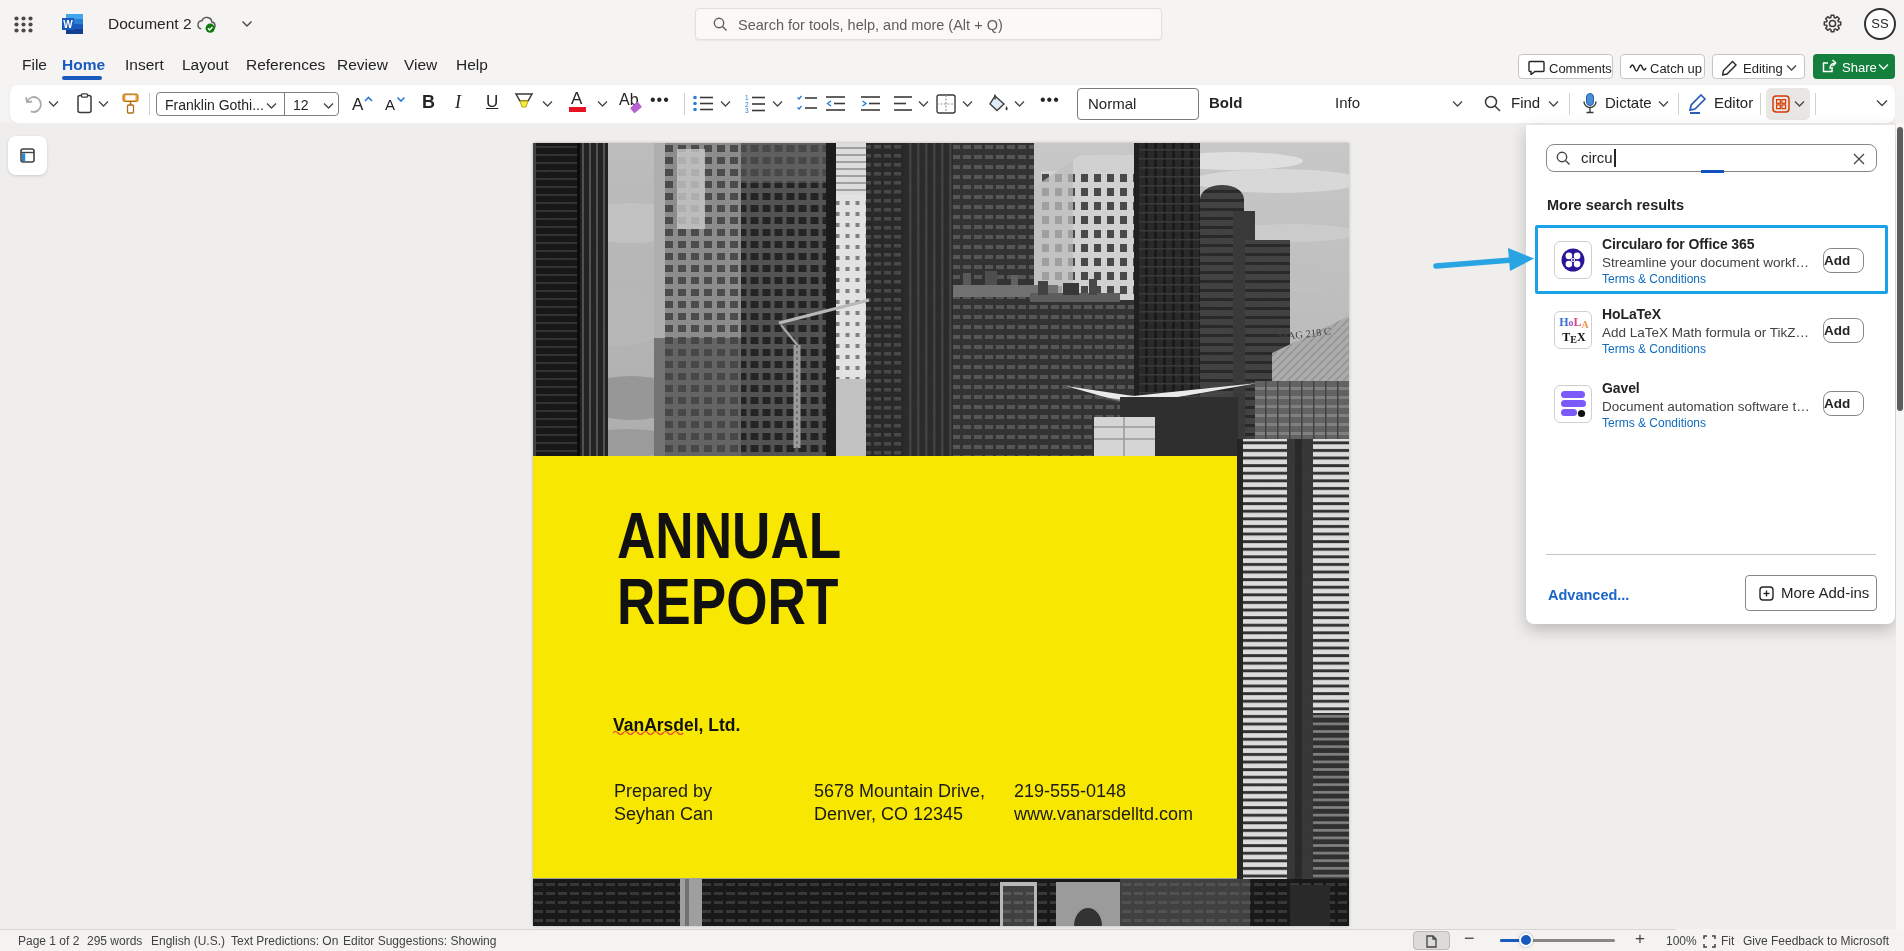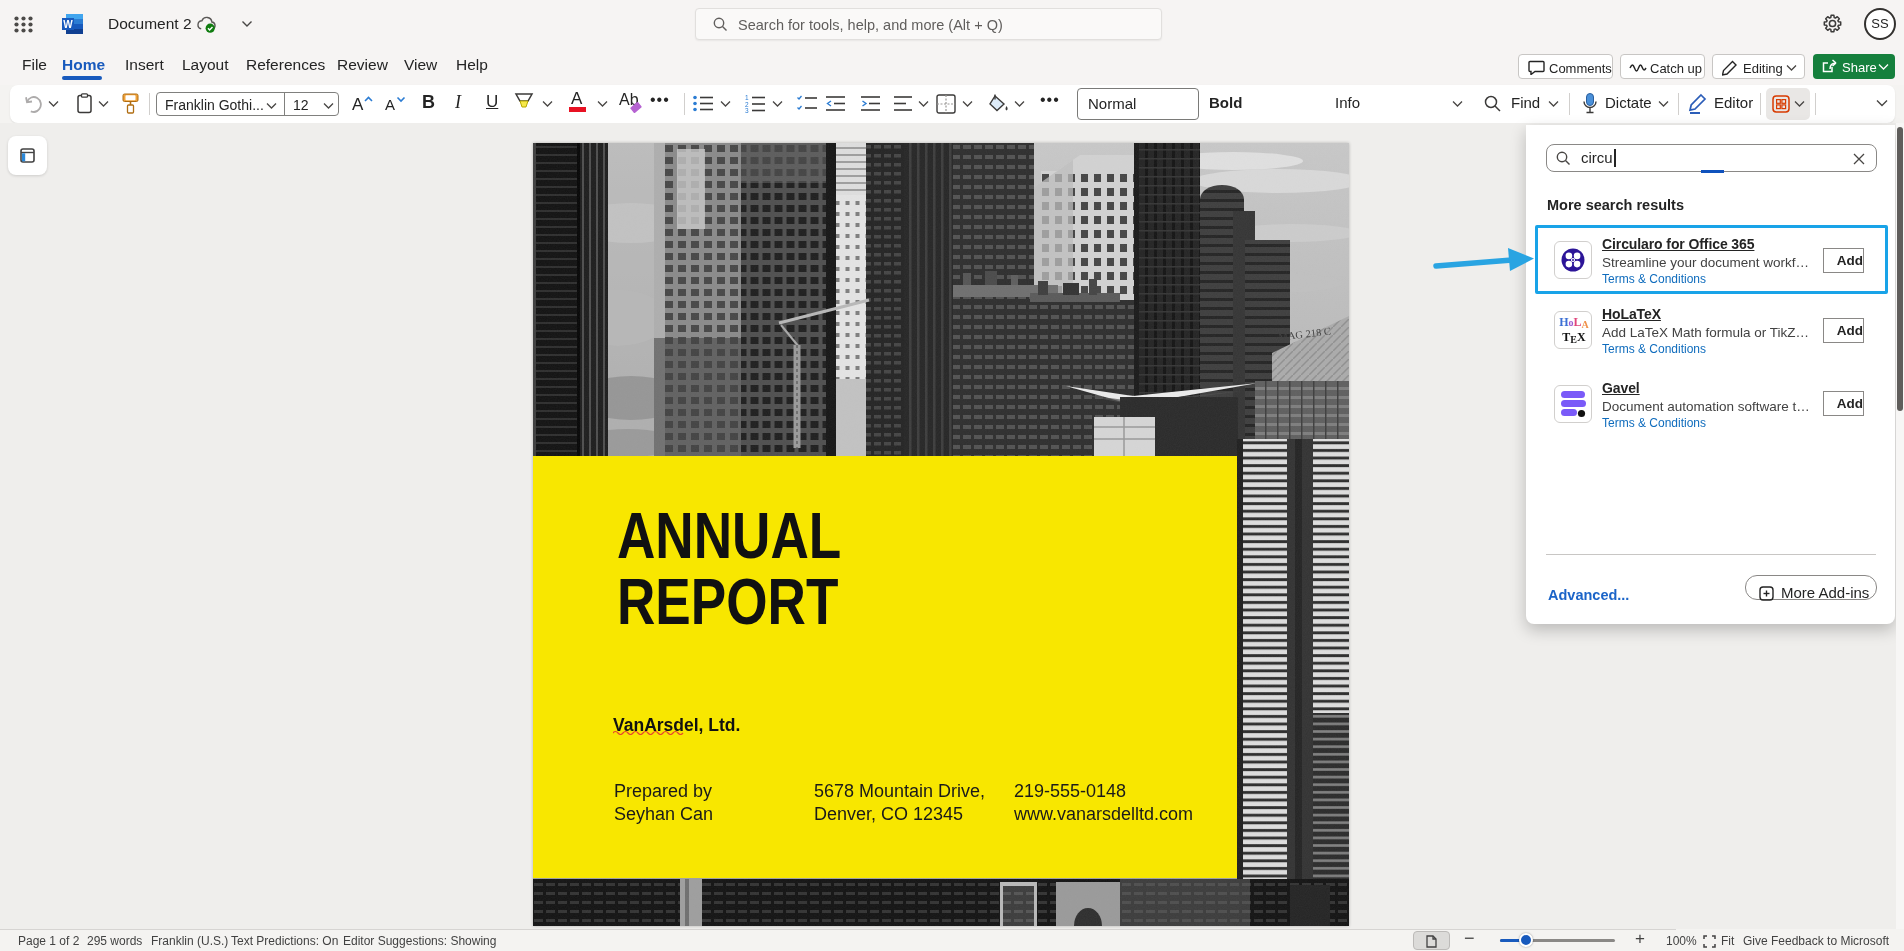--- a/index.html
+++ b/index.html
@@ -8,23 +8,23 @@
 #topbar { position:absolute; left:0; top:0; width:1904px; height:48px; background:#f6f4f3; }
 #menubar { position:absolute; left:0; top:48px; width:1904px; height:37px; background:#f6f4f3;padding-left:24px; }
 #ribboncard { position:absolute; left:10px; top:85px; width:1885px; height:38px; background:#fff; border-radius:8px; box-shadow:0 1px 2px rgba(0,0,0,.08); }
 #ribbon { position:absolute; left:0; top:85px; width:1904px; height:38px; }
 #canvas { position:absolute; left:0; top:123px; width:1904px; height:806px; background:#efeeec; }
 #page { position:absolute; left:533px; top:20px; width:816px; height:783px; background:#fff; box-shadow:0 0 3px rgba(0,0,0,.25); }
 #statusbar { position:absolute; left:0; top:929px; width:1676px; height:22px; background:#f4f3f1; border-top:1px solid #d6d4d2; font-size:12px; color:#424242; }
 .mitem { position:absolute; top:8px; font-size:15.5px; color:#242424; }
 .sep { position:absolute; top:8px; width:1px; height:22px; background:#d1cfcd; }
 #panel { position:absolute; left:1526px; top:125px; width:369px; height:499px; background:#fff; border-radius:0 0 8px 8px; box-shadow:0 6px 16px rgba(0,0,0,.22); z-index:30; }
-.addbtn { position:absolute; width:41px; height:25px; border:1px solid #8a8886; border-radius:0; background:#fff; font-size:13.5px; font-weight:bold; color:#242424; text-align:right; line-height:23px; }
+.addbtn { position:absolute; width:41px; height:25px; border:1px solid #8a8886; border-radius:8px; background:#fff; font-size:13.5px; font-weight:bold; color:#242424; text-align:left; line-height:23px; }
 .iconbox { position:absolute; left:28px; width:38px; height:38px; border:1px solid #d1cfcd; border-radius:6px; background:#fff; }
-.cardtitle { position:absolute; left:76px; font-size:14px; font-weight:bold; color:#242424; letter-spacing:-0.1px; white-space:nowrap;text-decoration:underline; }
+.cardtitle { position:absolute; left:76px; font-size:14px; font-weight:bold; color:#242424; letter-spacing:-0.1px; white-space:nowrap; }
 .carddesc { position:absolute; left:76px; font-size:13.5px; color:#424242; width:209px; overflow:hidden; white-space:nowrap; text-overflow:ellipsis; }
 .cardterms { position:absolute; left:76px; font-size:12px; color:#0f6cbd; white-space:nowrap; }
 </style>
 </head>
 <body>
 
 <div id="topbar">
   <svg class="abs" style="left:14px;top:16px" width="19" height="17">
     <g fill="#4c4a48">
       <circle cx="2.5" cy="2.5" r="2.1"></circle>
@@ -562,42 +562,42 @@
       <circle cx="20.5" cy="23.5" r="3.6" fill="#111"></circle>
     </svg>
   </div>
   <div class="cardtitle" style="top:255px">Gavel</div>
   <div class="carddesc" style="top:274px">Document automation software to cu...</div>
   <div class="cardterms" style="top:291px">Terms &amp; Conditions</div>
   <div class="addbtn" style="left:297px;top:266px">Add</div>
 
   <div class="abs" style="left:20px;top:429px;width:330px;height:1px;background:#c8c6c4"></div>
   <div class="abs" style="left:22px;top:462px;font-size:14.5px;font-weight:bold;color:#1b64c8">Advanced...</div>
-  <div class="abs" style="left:219px;top:450px;width:132px;height:25px;border:1px solid #8a8886;border-radius:12px;background:#fff">
+  <div class="abs" style="left:219px;top:450px;width:132px;height:36px;border:1px solid #8a8886;border-radius:4px;background:#fff">
     <svg class="abs" style="left:13px;top:10px" width="15" height="15">
         <rect x="1" y="1" width="13" height="13" rx="3" fill="none" stroke="#242424" stroke-width="1.4"></rect>
         <line x1="7.5" y1="4.5" x2="7.5" y2="10.5" stroke="#242424" stroke-width="1.4"></line>
         <line x1="4.5" y1="7.5" x2="10.5" y2="7.5" stroke="#242424" stroke-width="1.4"></line>
       </svg>
     <div class="abs" style="left:35px;top:8px;font-size:15px;color:#242424">More Add-ins</div>
   </div>
 </div>
 
 <svg class="abs" style="left:1432px;top:240px;z-index:50" width="104" height="40">
   <line x1="4" y1="26" x2="80" y2="20" stroke="#29a4e2" stroke-width="5.5" stroke-linecap="round"></line>
   <polygon points="76,8 102,18.5 78,31" fill="#29a4e2"></polygon>
 </svg>
 
 <div class="abs" style="left:1896px;top:123px;width:8px;height:806px;background:#f7f6f5;z-index:40"></div>
 <div class="abs" style="left:1897px;top:127px;width:6px;height:284px;background:#5f5d5b;border-radius:3px;z-index:41"></div>
 
 <div id="statusbar">
   <div class="abs" style="left:18px;top:4px">Page 1 of 2</div>
   <div class="abs" style="left:87px;top:4px">295 words</div>
-  <div class="abs" style="left:151px;top:4px">Franklin (U.S.)</div>
+  <div class="abs" style="left:151px;top:4px">English (U.S.)</div>
   <div class="abs" style="left:231px;top:4px">Text Predictions: On</div>
   <div class="abs" style="left:343px;top:4px">Editor Suggestions: Showing</div>
   <div class="abs" style="left:1413px;top:1px;width:37px;height:19px;background:#dcdbd9;border:1px solid #bcbab8;border-radius:4px">
     <svg class="abs" style="left:12px;top:3px" width="11" height="13">
         <path d="M1 1 h6 l3 3 v8 h-9 z" fill="none" stroke="#424242" stroke-width="1.3"></path>
         <path d="M7 1 v3 h3" fill="none" stroke="#424242" stroke-width="1.3"></path>
       </svg>
   </div>
   <div class="abs" style="left:1464px;top:-2px;font-size:18px;color:#424242">−</div>
   <div class="abs" style="left:1500px;top:9px;width:115px;height:3px;background:#8a8886;border-radius:2px"></div>

